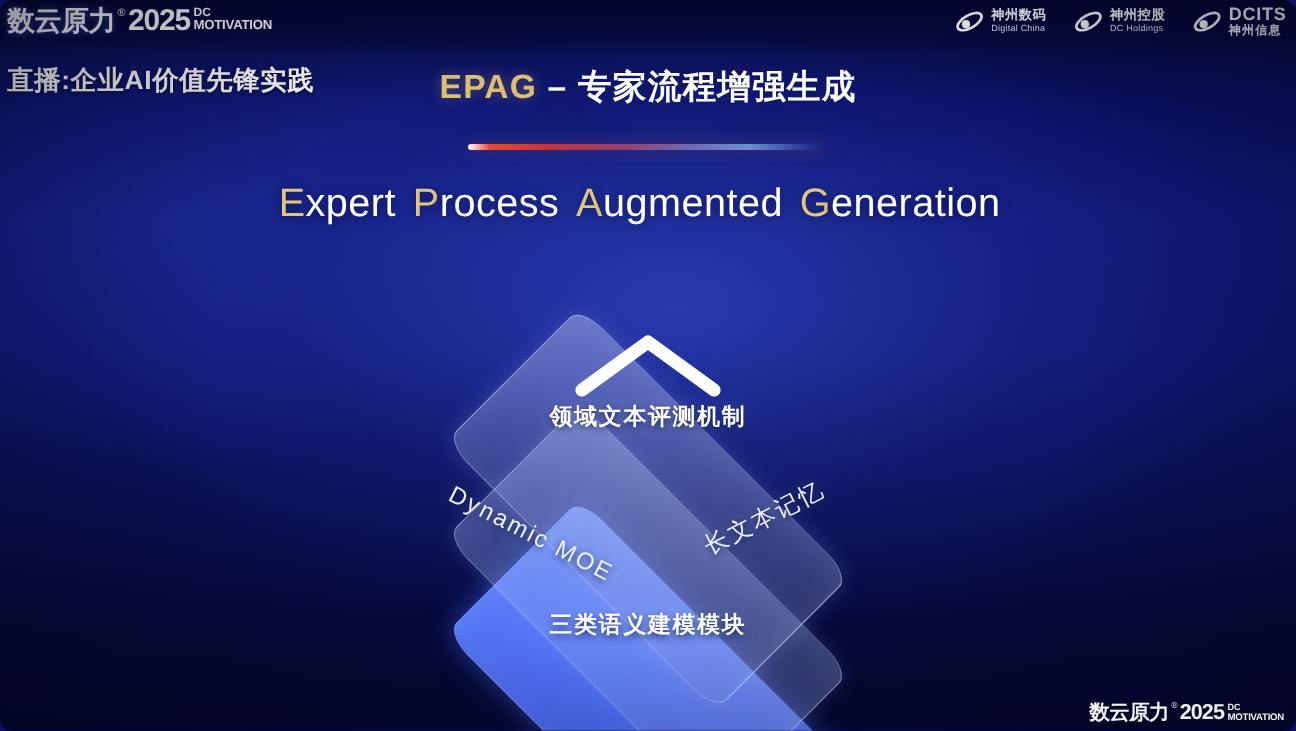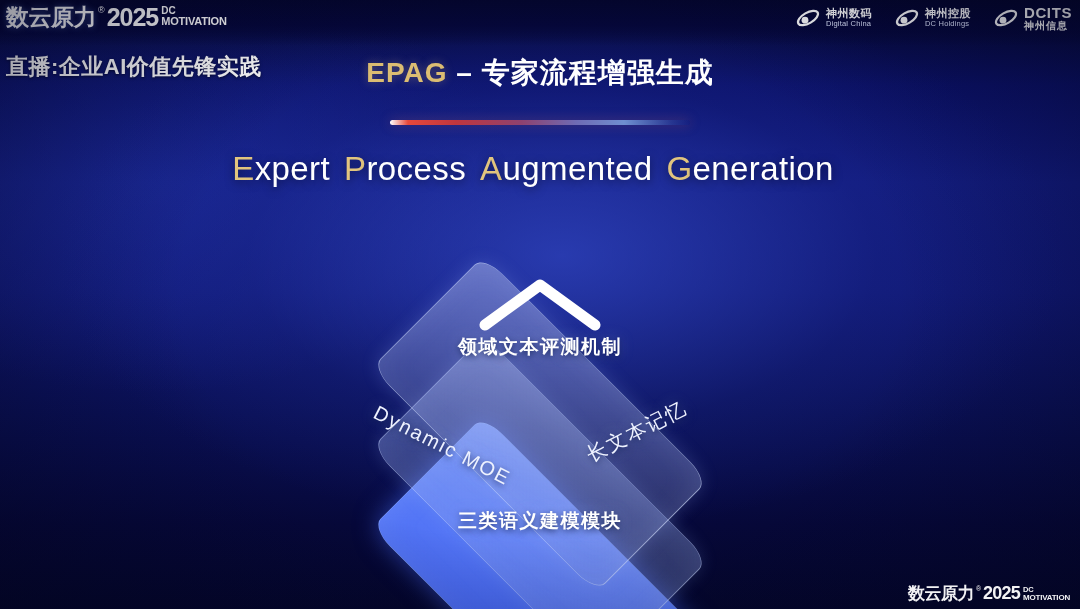--- a/index.html
+++ b/index.html
@@ -11,20 +11,21 @@
   }
 
   
   .stage {
     position:absolute; inset:0;
     background:
       radial-gradient(ellipse 700px 380px at 52% 42%, rgba(60,86,220,0.55) 0%, rgba(30,45,150,0.25) 45%, rgba(10,16,90,0) 72%),
       radial-gradient(ellipse 520px 300px at 14% 30%, rgba(34,52,170,0.45) 0%, rgba(12,20,100,0) 70%),
       linear-gradient(180deg, #05082e 0%, #0b1168 14%, #121b7e 30%, #101874 48%, #0a1055 68%, #06083a 86%, #04062c 100%);
     overflow:hidden;
+    border-radius:11px;
   }
   .vignette {
     position:absolute; inset:0;
     background:radial-gradient(ellipse 900px 620px at 50% 48%, rgba(0,0,0,0) 40%, rgba(2,3,25,0.55) 88%, rgba(2,3,22,0.85) 100%);
     pointer-events:none;
   }
   .topband {
     position:absolute; left:0; right:0; top:0; height:46px;
     background:linear-gradient(180deg,#04062e 0%, #05073a 55%, rgba(7,10,62,0) 100%);
   }

